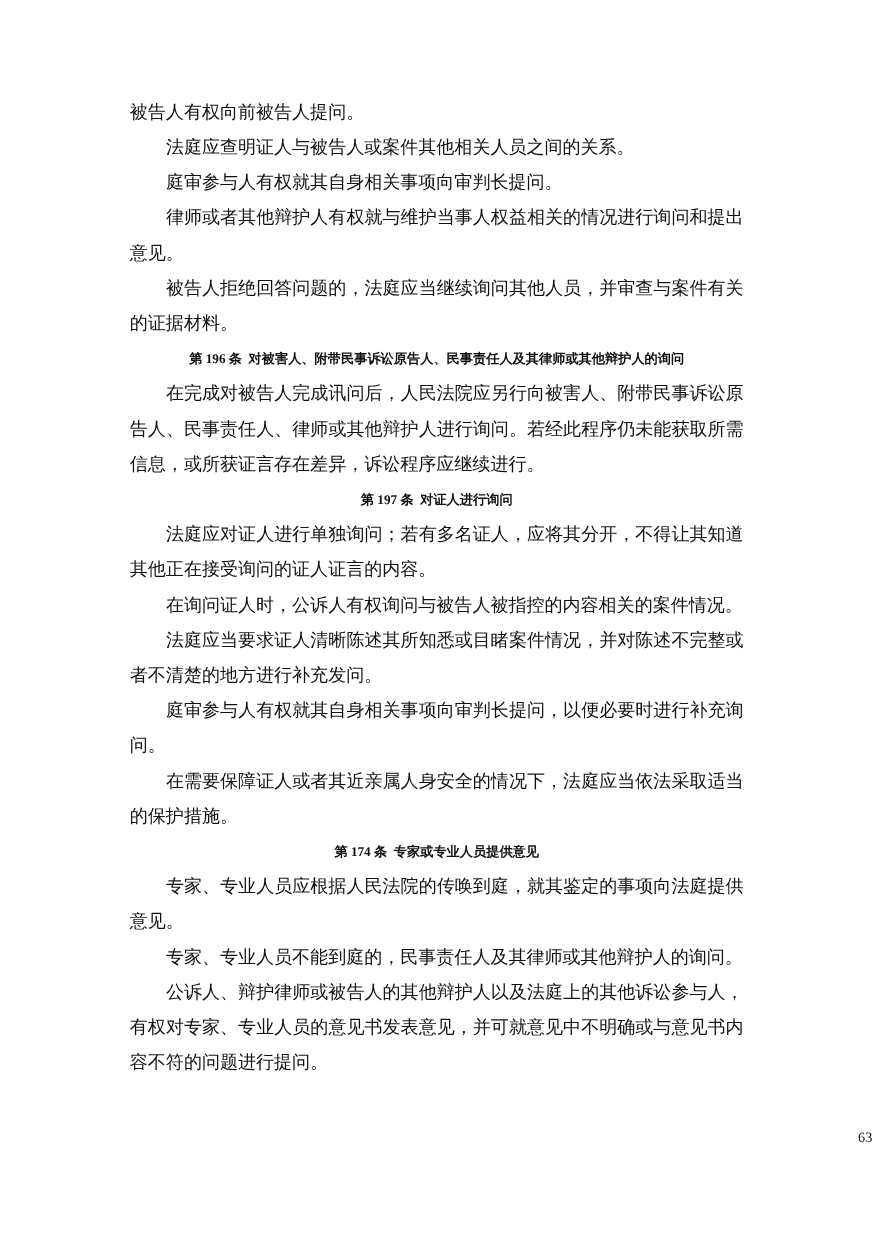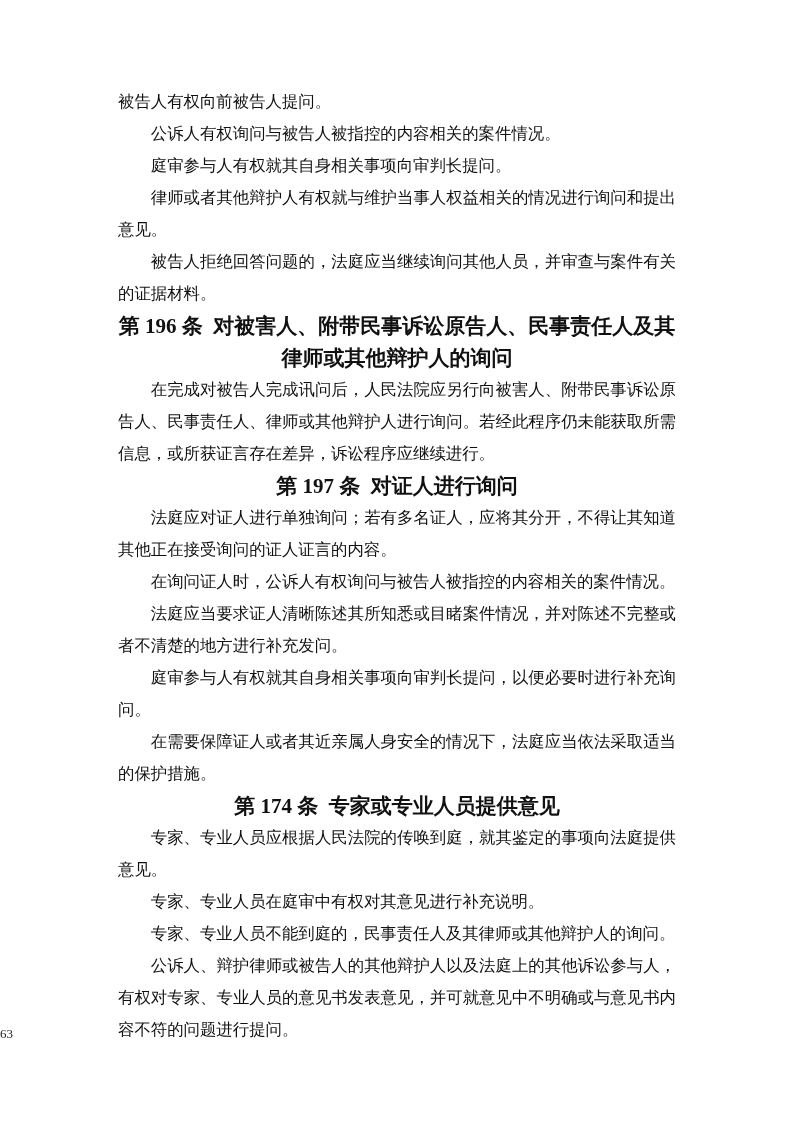--- a/index.html
+++ b/index.html
@@ -28,65 +28,64 @@
   }
   .content p {
     margin: 0;
     text-indent: 2em;
   }
   .content p.continuation {
     text-indent: 0;
   }
   .article-heading {
     margin: 0;
-    font-size: 21px;
+    font-size: 12px;
     line-height: 32px;
     font-weight: bold;
     text-align: center;
     text-indent: 0;
   }
   .article-heading .article-label {
     margin-right: 0.5em;
     white-space: nowrap;
   }
   .page-footer {
     position: absolute;
     top: 1024px;
     left: 0;
     width: 100%;
-    text-align: left;
+    text-align: right;
     font-size: 13px;
     line-height: 20px;
     color: #222222;
   }
 </style>
 </head>
 <body>
 
 <div class="page">
   <div class="content">
 
     <p class="continuation">被告人有权向前被告人提问。</p>
-    <p>公诉人有权询问与被告人被指控的内容相关的案件情况。</p>
+    <p>法庭应查明证人与被告人或案件其他相关人员之间的关系。</p>
     <p>庭审参与人有权就其自身相关事项向审判长提问。</p>
     <p>律师或者其他辩护人有权就与维护当事人权益相关的情况进行询问和提出意见。</p>
     <p>被告人拒绝回答问题的，法庭应当继续询问其他人员，并审查与案件有关的证据材料。</p>
 
     <h2 class="article-heading"><span class="article-label">第 196 条</span><span>对被害人、附带民事诉讼原告人、民事责任人及其律师或其他辩护人的询问</span></h2>
     <p>在完成对被告人完成讯问后，人民法院应另行向被害人、附带民事诉讼原告人、民事责任人、律师或其他辩护人进行询问。若经此程序仍未能获取所需信息，或所获证言存在差异，诉讼程序应继续进行。</p>
 
     <h2 class="article-heading"><span class="article-label">第 197 条</span><span>对证人进行询问</span></h2>
     <p>法庭应对证人进行单独询问；若有多名证人，应将其分开，不得让其知道其他正在接受询问的证人证言的内容。</p>
     <p>在询问证人时，公诉人有权询问与被告人被指控的内容相关的案件情况。</p>
     <p>法庭应当要求证人清晰陈述其所知悉或目睹案件情况，并对陈述不完整或者不清楚的地方进行补充发问。</p>
     <p>庭审参与人有权就其自身相关事项向审判长提问，以便必要时进行补充询问。</p>
     <p>在需要保障证人或者其近亲属人身安全的情况下，法庭应当依法采取适当的保护措施。</p>
 
     <h2 class="article-heading"><span class="article-label">第 174 条</span><span>专家或专业人员提供意见</span></h2>
     <p>专家、专业人员应根据人民法院的传唤到庭，就其鉴定的事项向法庭提供意见。</p>
-    <p>专家、专业人员在庭审中有权对其意见进行补充说明。</p>
     <p>专家、专业人员不能到庭的，民事责任人及其律师或其他辩护人的询问。</p>
     <p>公诉人、辩护律师或被告人的其他辩护人以及法庭上的其他诉讼参与人，有权对专家、专业人员的意见书发表意见，并可就意见中不明确或与意见书内容不符的问题进行提问。</p>
 
   </div>
 
   <div class="page-footer">63</div>
 </div>
 
 </body></html>

